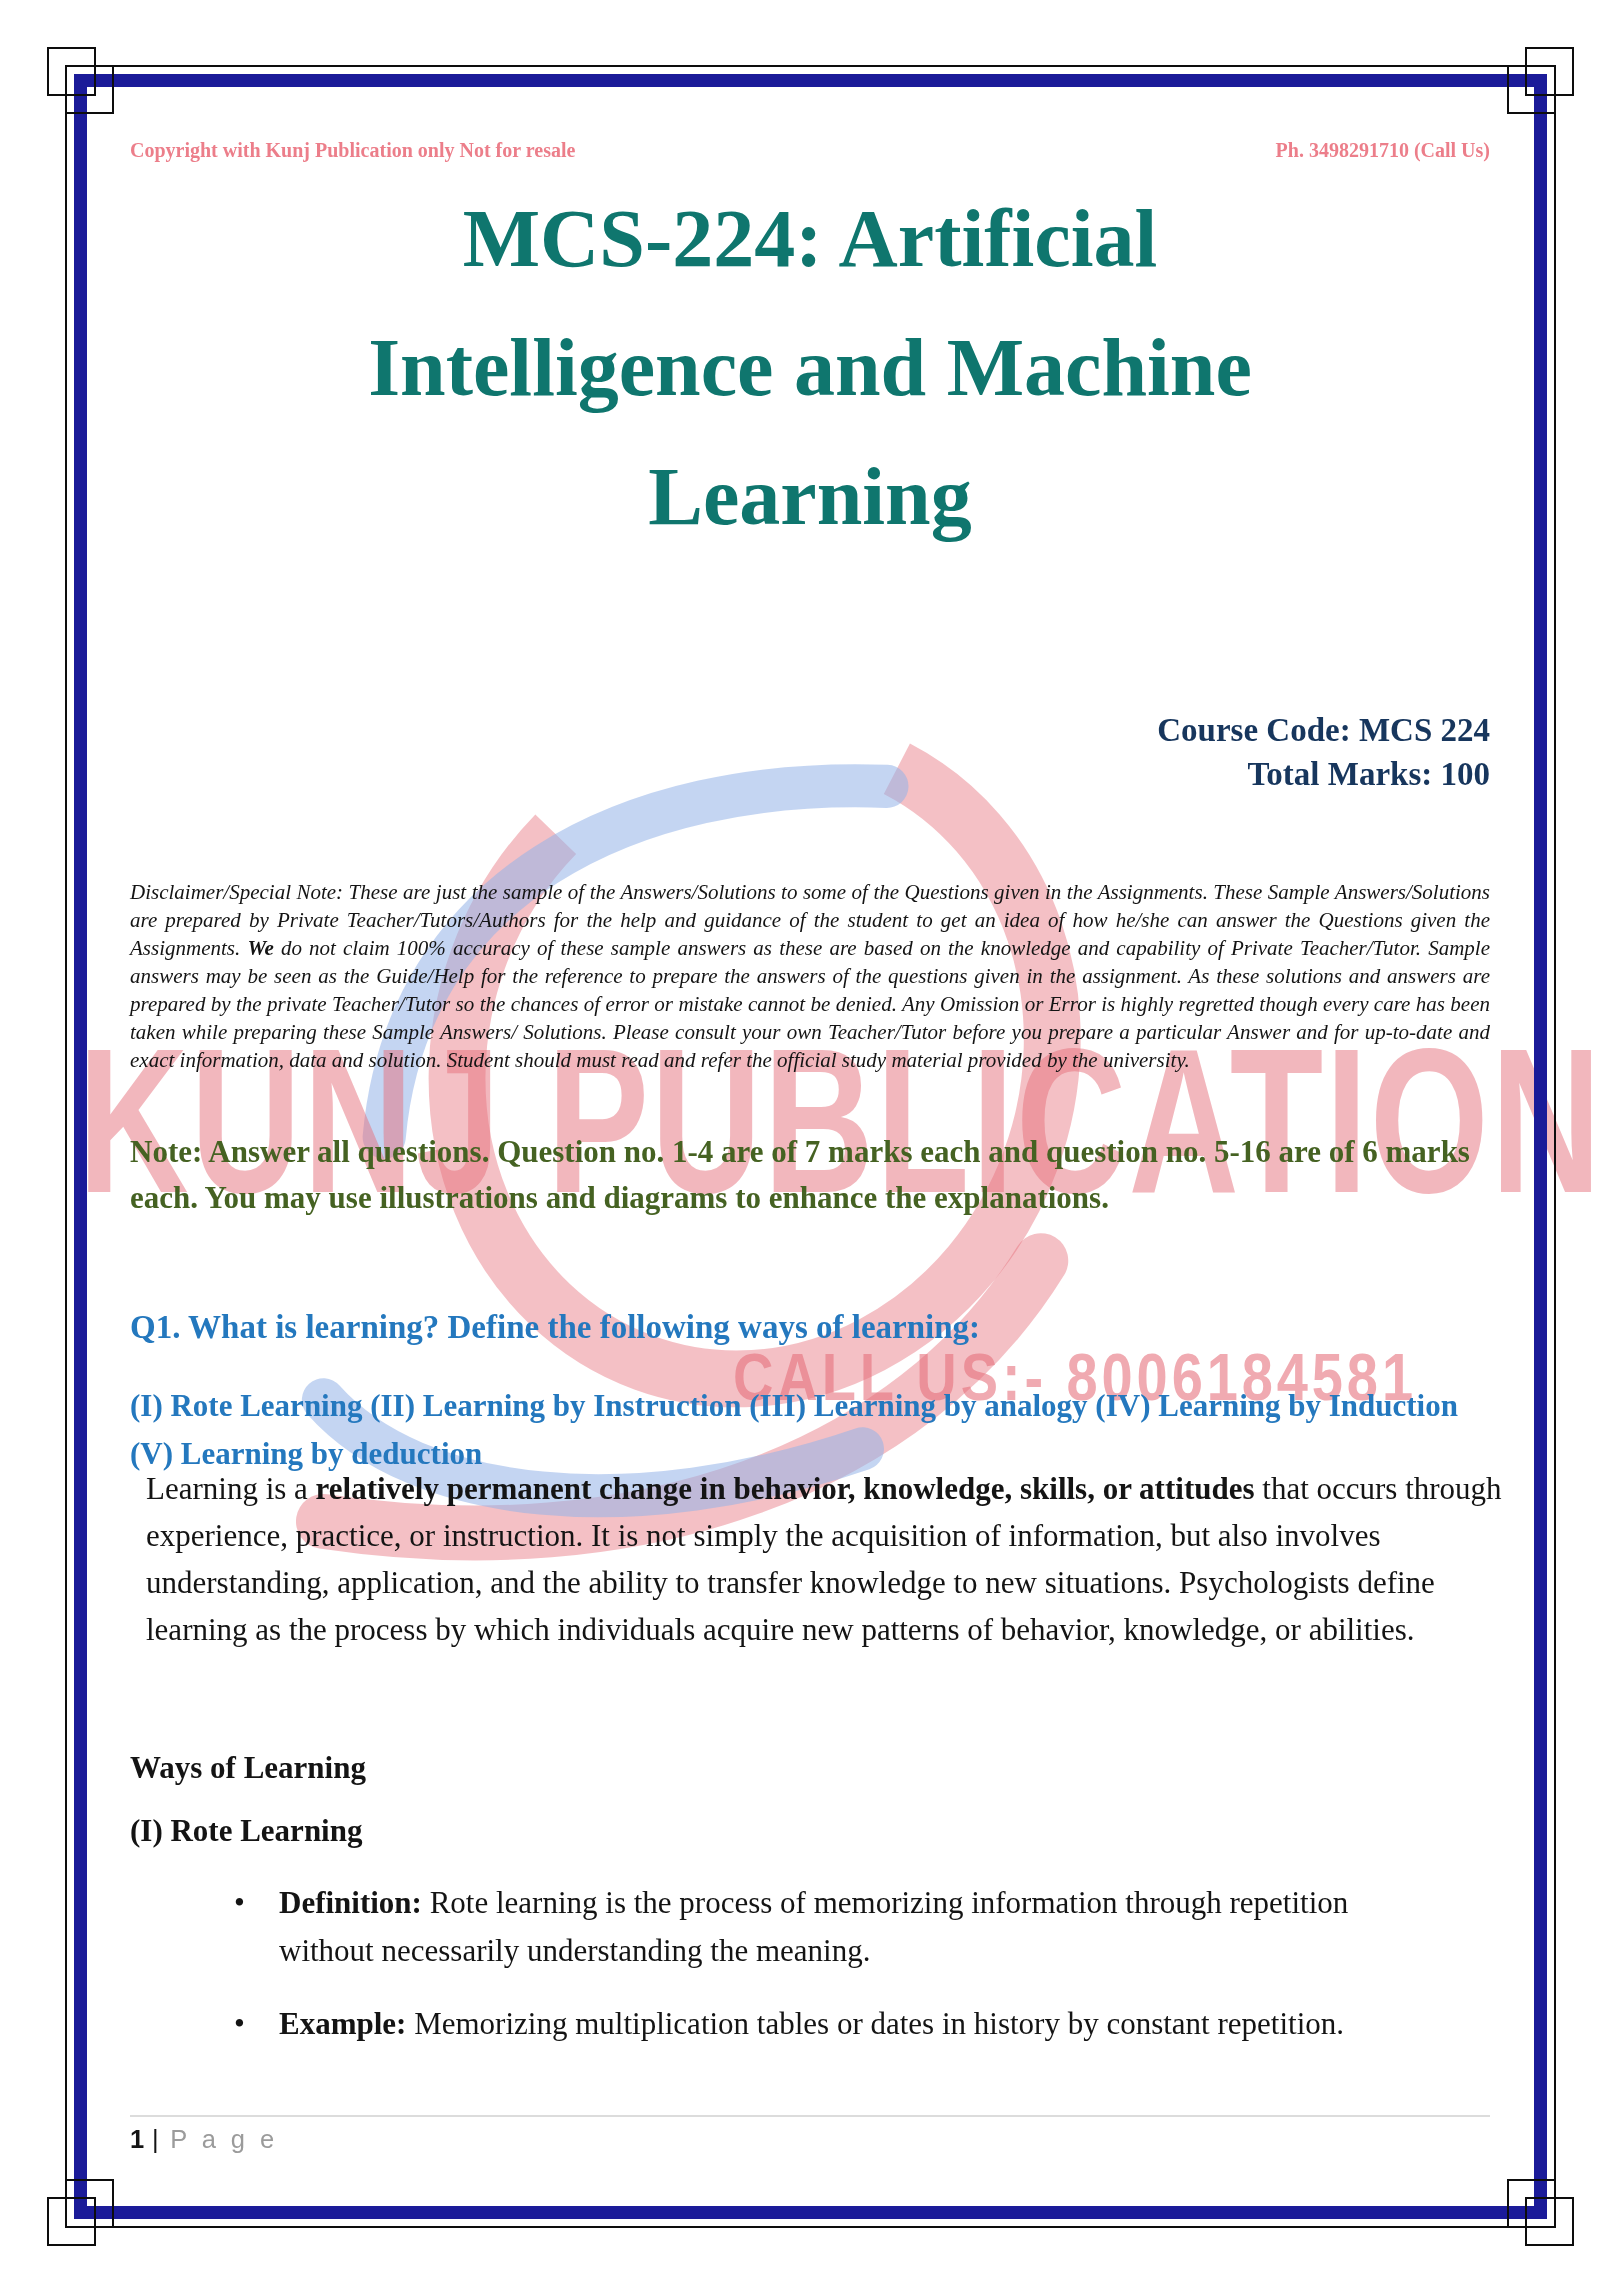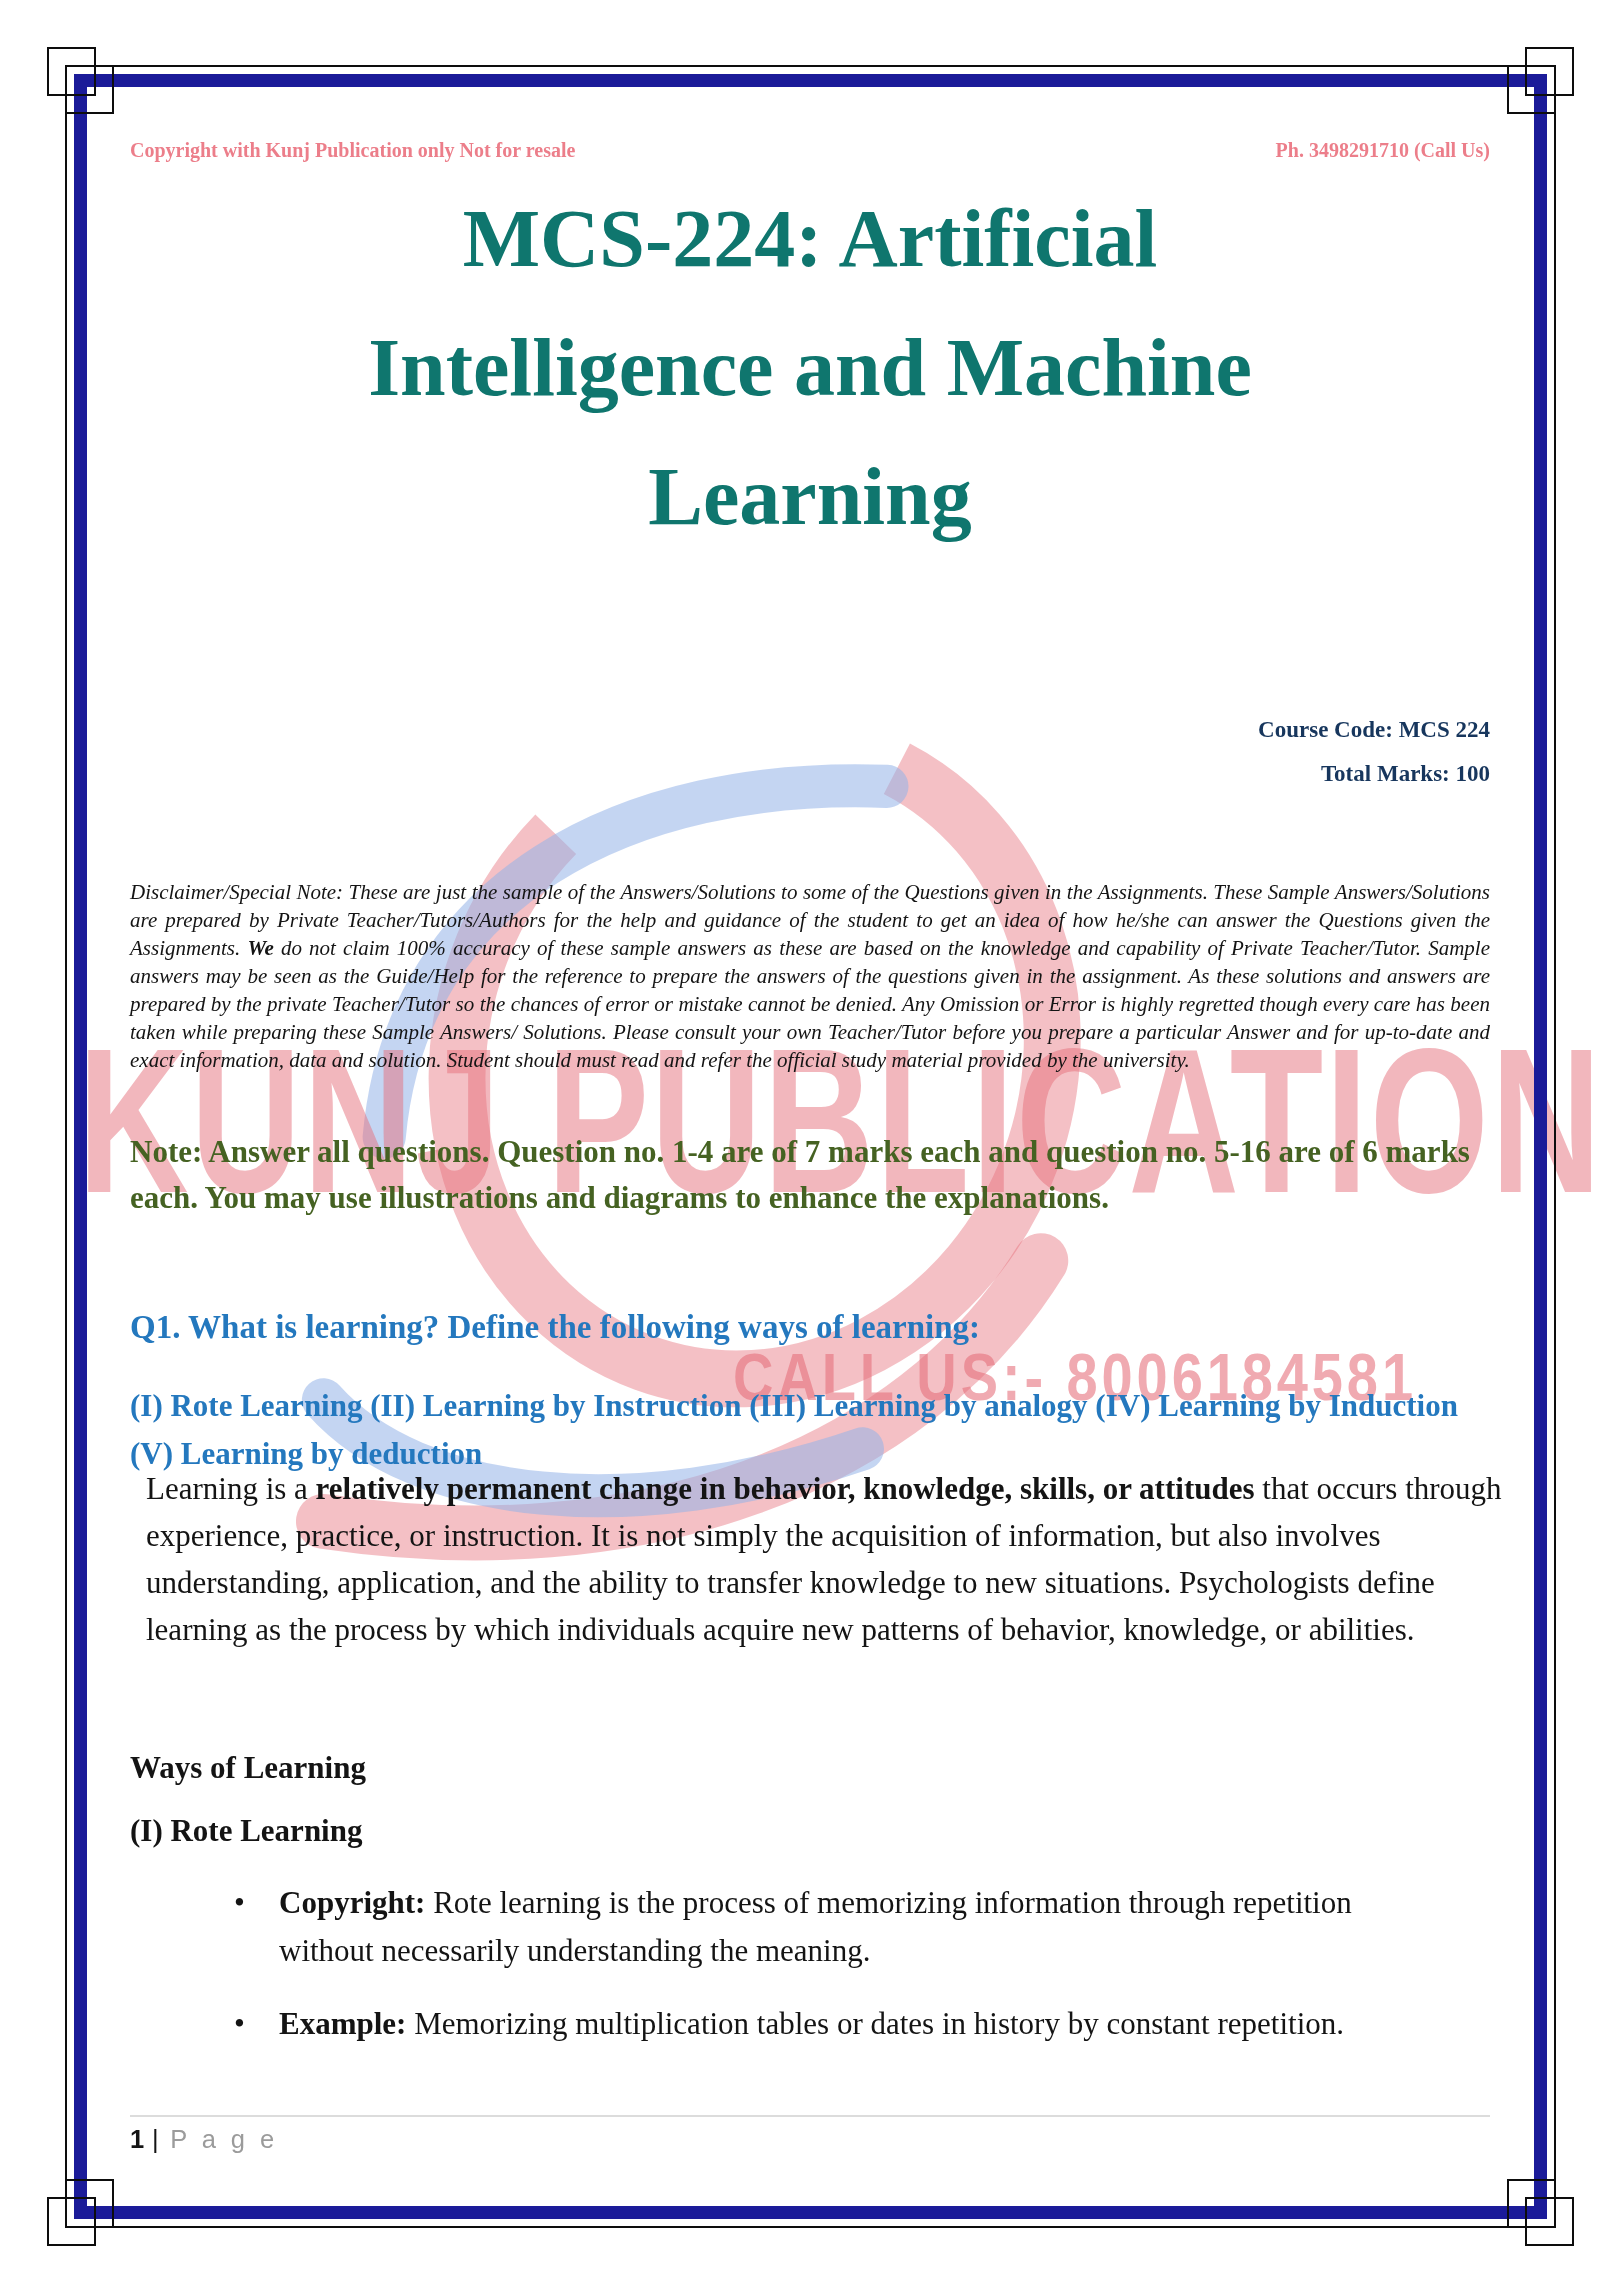--- a/index.html
+++ b/index.html
@@ -40,21 +40,21 @@
     position:absolute;left:0;top:139px;width:1360px;
     display:flex;justify-content:space-between;
     font-weight:bold;font-size:20px;color:#ec7e8a;
   }
   .title{
     position:absolute;left:141px;top:174px;width:1078px;
     text-align:center;font-weight:bold;font-size:82px;line-height:129px;color:#0f766e;
   }
   .course{
     position:absolute;left:0;top:708px;width:1360px;
-    text-align:right;font-weight:bold;font-size:23px;line-height:44px;color:#17365d;
+    text-align:right;font-weight:bold;font-size:33px;line-height:44px;color:#17365d;
   }
   .disclaimer{
     position:absolute;left:0;top:878px;width:1360px;
     font-style:italic;font-size:21px;line-height:28px;color:#141414;text-align:justify;
   }
   .disclaimer b{font-weight:bold;}
   .note{
     position:absolute;left:0;top:1129px;width:1360px;
     font-weight:bold;font-size:31px;line-height:46px;color:#456222;
   }
@@ -144,21 +144,21 @@
 
     <div class="q1sub">(I) Rote Learning (II) Learning by Instruction (III) Learning by analogy (IV) Learning by Induction (V) Learning by deduction</div>
 
     <div class="para"><span>Learning is a </span><b>relatively permanent change in behavior, knowledge, skills, or attitudes</b><span> that occurs through experience, practice, or instruction. It is not simply the acquisition of information, but also involves understanding, application, and the ability to transfer knowledge to new situations. Psychologists define learning as the process by which individuals acquire new patterns of behavior, knowledge, or abilities.</span></div>
 
     <div class="ways">Ways of Learning</div>
 
     <div class="rote">(I) Rote Learning</div>
 
     <div class="bullet b1">
-      <span class="dot">•</span><b>Copyright:</b><span> Rote learning is the process of memorizing information through repetition without necessarily understanding the meaning.</span>
+      <span class="dot">•</span><b>Definition:</b><span> Rote learning is the process of memorizing information through repetition without necessarily understanding the meaning.</span>
     </div>
 
     <div class="bullet b2">
       <span class="dot">•</span><b>Example:</b><span> Memorizing multiplication tables or dates in history by constant repetition.</span>
     </div>
 
     <div class="footer-rule"></div>
 
     <div class="footer">
       <span class="pg-num">1</span><span class="pg-sep">|</span><span>P a g e</span>

